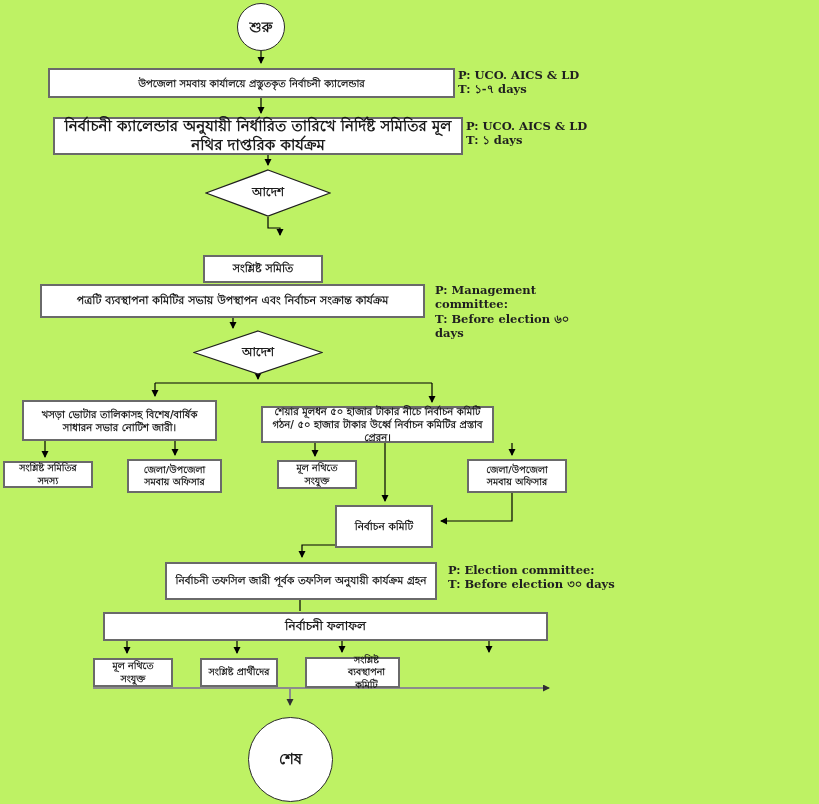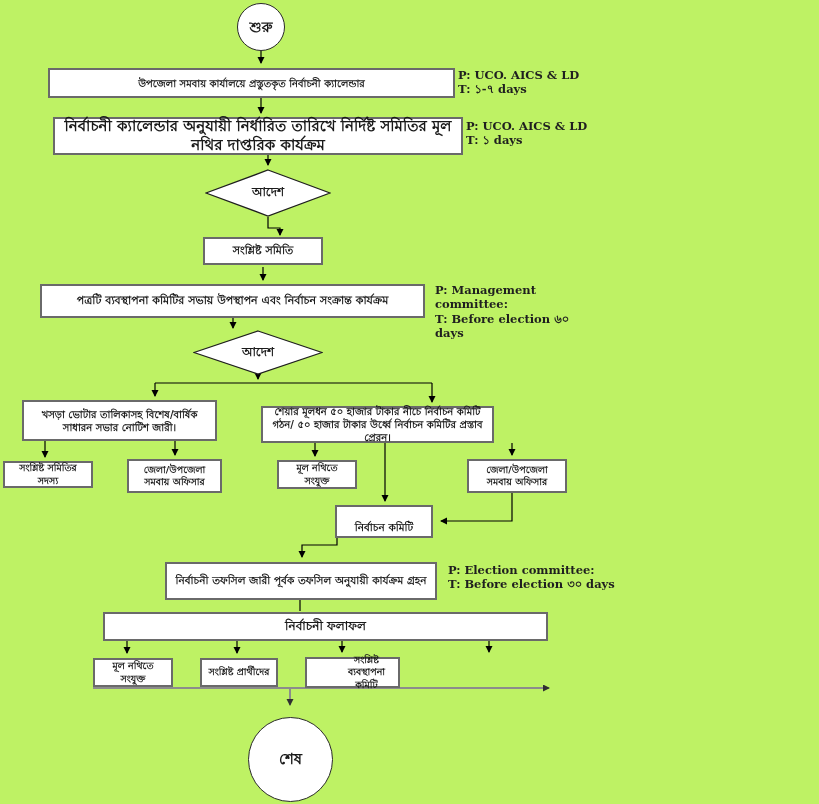--- a/index.html
+++ b/index.html
@@ -95,21 +95,21 @@
     <span class="lbl">T: ১ days</span>
   </div>
 
   <div class="diamond" style="left:205px;top:169px;width:126px;height:48px;">
     <svg width="126" height="48" viewBox="0 0 126 48">
       <polygon points="63,1 125,24 63,47 1,24" fill="#ffffff" stroke="#1f1f1f" stroke-width="1.3"></polygon>
     </svg>
     <span class="dlabel">আদেশ</span>
   </div>
 
-  <div class="node" style="left:203px;top:237px;width:120px;height:28px;font-size:11px;">
+  <div class="node" style="left:203px;top:255px;width:120px;height:28px;font-size:11px;">
     <span class="lbl">সংশ্লিষ্ট সমিতি</span>
   </div>
 
   <div class="node" style="left:40px;top:284px;width:385px;height:34px;font-size:11px;">
     <span class="lbl">পত্রটি ব্যবস্থাপনা কমিটির সভায় উপস্থাপন এবং নির্বাচন সংক্রান্ত কার্যক্রম</span>
   </div>
 
   <div class="note" style="left:435px;top:283px;width:165px;">
     <span class="lbl">P: Management</span>
     <span class="lbl">committee:</span>
@@ -140,21 +140,21 @@
   </div>
 
   <div class="node" style="left:277px;top:460px;width:80px;height:29px;font-size:9.5px;">
     <span class="lbl">মূল নথিতে সংযুক্ত</span>
   </div>
 
   <div class="node" style="left:467px;top:459px;width:100px;height:34px;font-size:9.5px;">
     <span class="lbl">জেলা/উপজেলা সমবায় অফিসার</span>
   </div>
 
-  <div class="node" style="left:335px;top:505px;width:98px;height:33px;font-size:10.5px;align-items:flex-end;">
+  <div class="node" style="left:335px;top:505px;width:98px;height:43px;font-size:10.5px;">
     <span class="lbl">নির্বাচন কমিটি</span>
   </div>
 
   <div class="node" style="left:165px;top:562px;width:272px;height:38px;font-size:10.5px;">
     <span class="lbl">নির্বাচনী তফসিল জারী পূর্বক তফসিল অনুযায়ী কার্যক্রম গ্রহন</span>
   </div>
 
   <div class="note" style="left:448px;top:563px;width:175px;">
     <span class="lbl">P: Election committee:</span>
     <span class="lbl">T: Before election ৩০ days</span>

